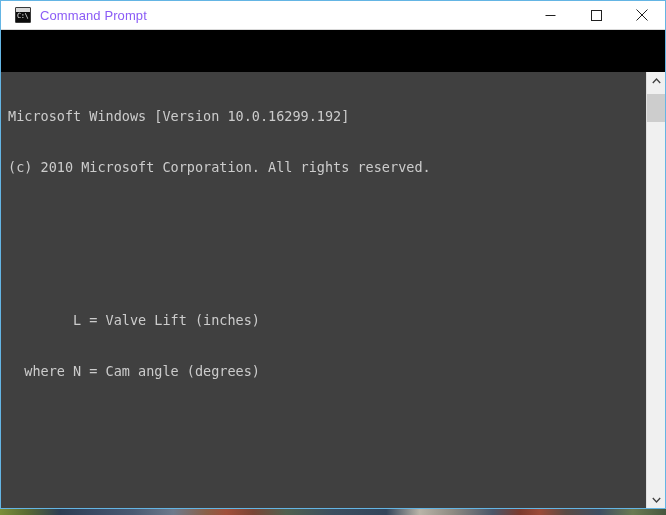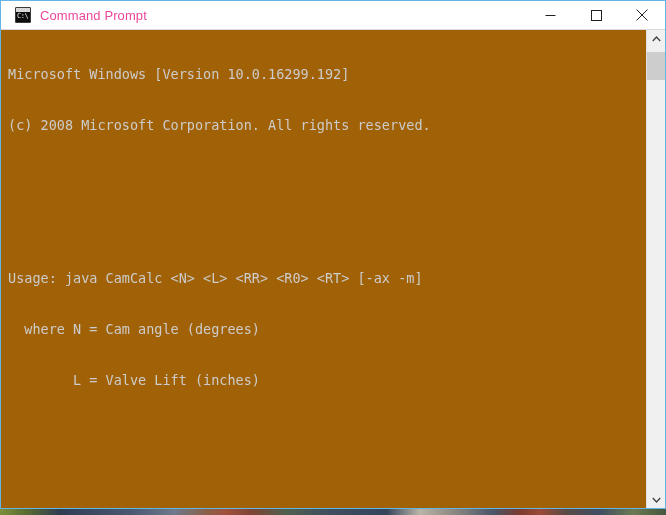--- a/index.html
+++ b/index.html
@@ -76,21 +76,21 @@
     font-family: "DejaVu Sans Mono", monospace;
     font-size: 7px;
     line-height: 9px;
     color: #e8e8e8;
     letter-spacing: -0.5px;
     white-space: nowrap;
   }
   #title-text {
     font-family: "Liberation Sans", sans-serif;
     font-size: 13px;
-    color: #ec4899;
+    color: #8b5cf6;
     letter-spacing: 0.1px;
   }
   #window-controls {
     position: absolute;
     right: 0; top: 0;
     height: 28px;
     display: flex;
   }
   .winbtn {
     width: 46px;
@@ -102,23 +102,24 @@
     border: none;
     padding: 0;
     cursor: default;
   }
   .winbtn svg { display: block; }
 
   
   #console-area {
     flex: 1 1 auto;
     display: flex;
-    background: #a16207;
+    background: #404040;
     min-height: 0;
     position: relative;
+    margin-top: 42px;
   }
   #console-text {
     flex: 1 1 auto;
     padding: 2px 0 0 7px;
     font-family: "DejaVu Sans Mono", "Liberation Mono", monospace;
     font-size: 13.5px;
     line-height: 17px;
     color: #cccccc;
     white-space: pre;
     overflow: hidden;
@@ -190,26 +191,25 @@
           <line x1="11.5" y1="0.5" x2="0.5" y2="11.5" stroke="#202020" stroke-width="1"></line>
         </svg>
       </button>
     </div>
   </div>
 
   <div id="console-area">
 
     <div id="console-text">
       <div class="line">Microsoft Windows [Version 10.0.16299.192]</div>
-      <div class="line">(c) 2008 Microsoft Corporation. All rights reserved.</div>
+      <div class="line">(c) 2010 Microsoft Corporation. All rights reserved.</div>
       <div class="line"></div>
       <div class="line"></div>
-      <div class="line">Usage: java CamCalc &lt;N&gt; &lt;L&gt; &lt;RR&gt; &lt;R0&gt; &lt;RT&gt; [-ax -m]</div>
+      <div class="line">        L = Valve Lift (inches)</div>
       <div class="line">  where N = Cam angle (degrees)</div>
-      <div class="line">        L = Valve Lift (inches)</div>
       
       
       
       
       
       
       
     </div>
 
     <div id="scrollbar">

